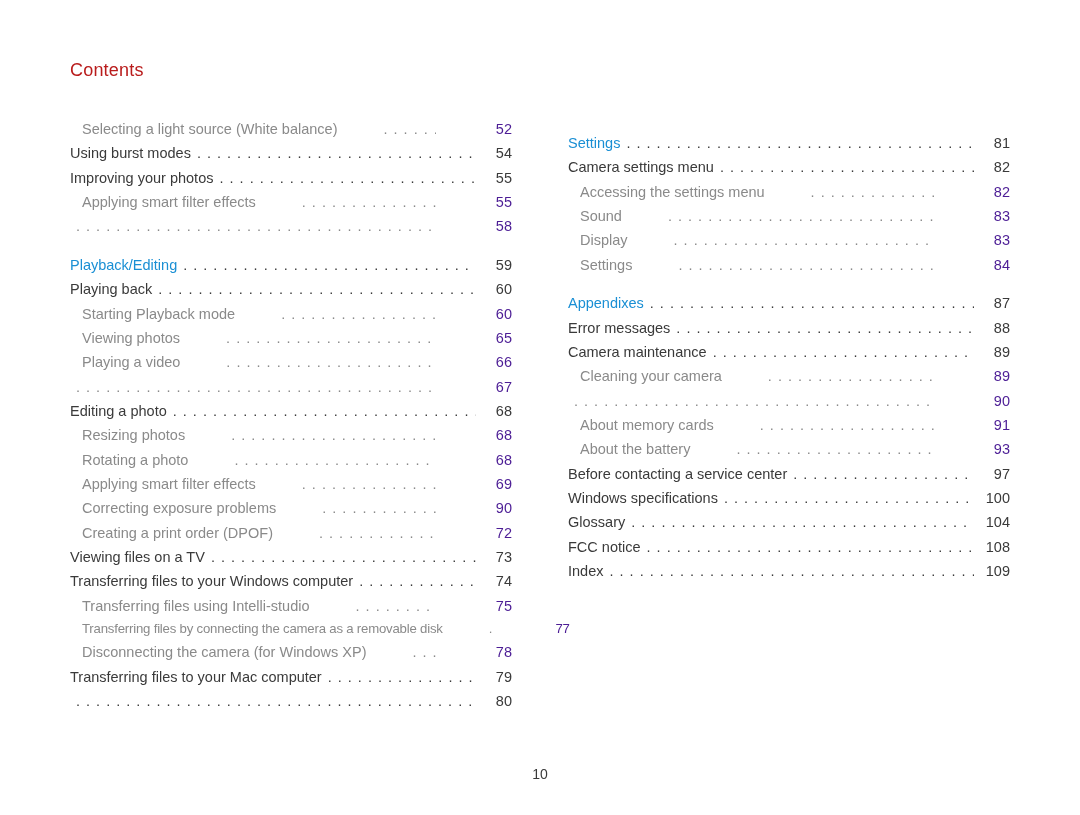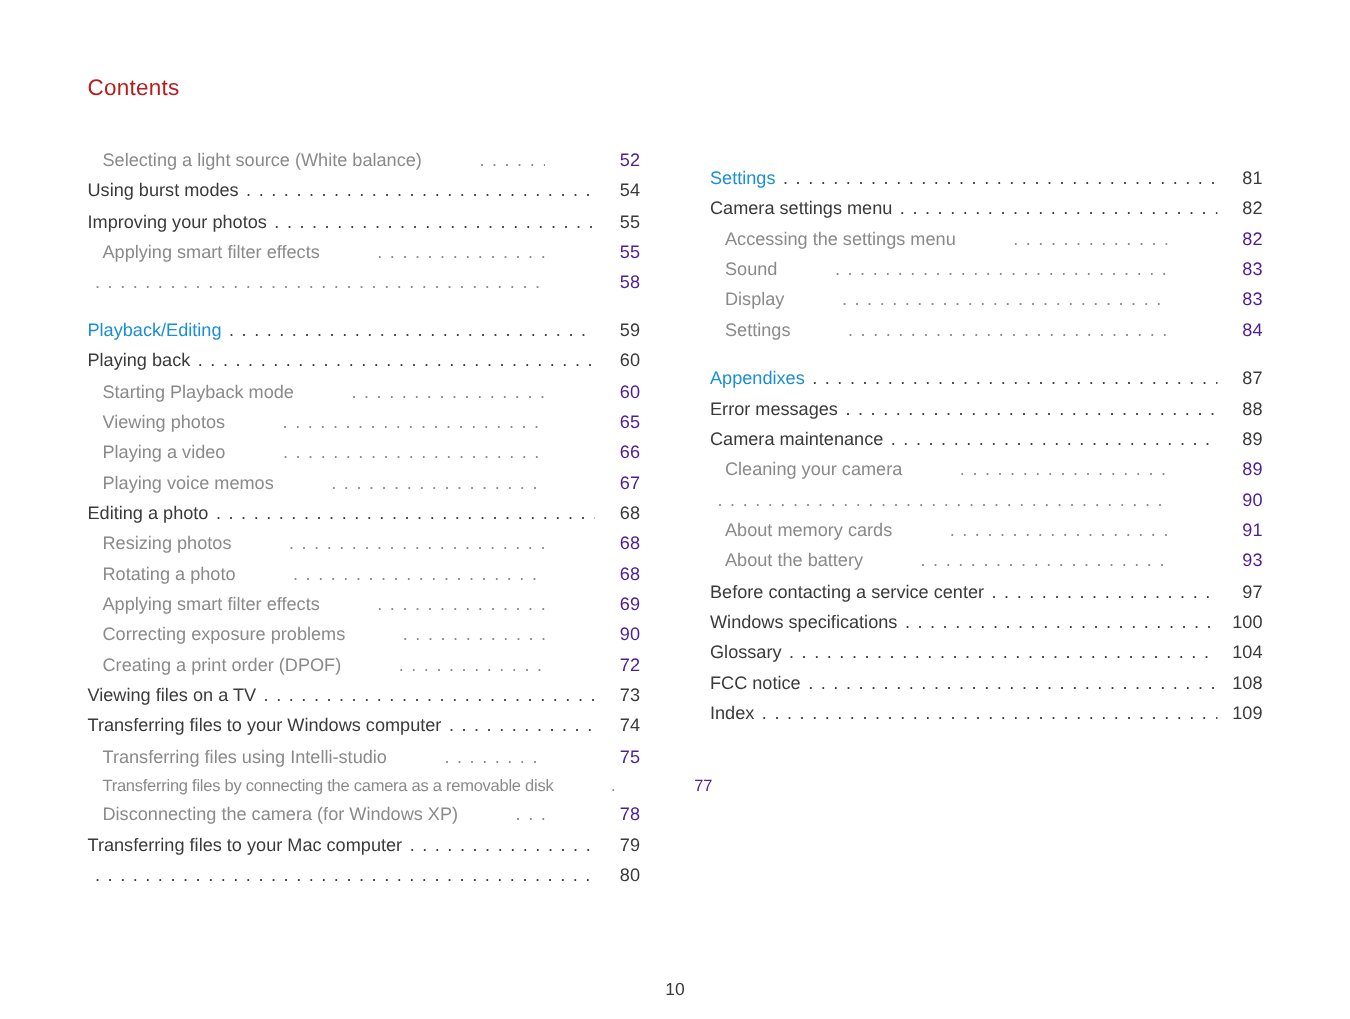--- a/index.html
+++ b/index.html
@@ -80,21 +80,21 @@
     }
     .lvl-sub .dots {
       color: #8a8a8a;
     }
     .tight {
       font-size: 13.2px;
       letter-spacing: -0.2px;
     }
     .page-number {
       position: absolute;
-      bottom: 16px;
+      bottom: 33px;
       left: 50%;
       transform: translateX(-50%);
       font-size: 14px;
       color: #3a3a3a;
     }
   </style>
 </head>
 <body>
 
 <div class="page-title">Contents</div>
@@ -144,21 +144,20 @@
         <span class="txt">Viewing photos</span>
         <span class="dots">. . . . . . . . . . . . . . . . . . . . . . . . . . . . . . . . . . . . . . . . . . . . . . . . . . . . . . . . . . . . . . . . . . . . . . . . . . . . . . . . . . . . . . . . . . . . . . . . . . . . . . . . . . . . . . . . . . . . . . . . . . . . . . . . . . . . . . . . . . . . . . . . . . . . . . . . . . . . . . . . . . . . . . . . . . . . . . . . . . . . . . . . . . . . . . . . . . . . . . . . </span>
         <span class="pg">65</span>
       </div>
       <div class="toc-line lvl-sub">
         <span class="txt">Playing a video</span>
         <span class="dots">. . . . . . . . . . . . . . . . . . . . . . . . . . . . . . . . . . . . . . . . . . . . . . . . . . . . . . . . . . . . . . . . . . . . . . . . . . . . . . . . . . . . . . . . . . . . . . . . . . . . . . . . . . . . . . . . . . . . . . . . . . . . . . . . . . . . . . . . . . . . . . . . . . . . . . . . . . . . . . . . . . . . . . . . . . . . . . . . . . . . . . . . . . . . . . . . . . . . . . . . </span>
         <span class="pg">66</span>
       </div>
       <div class="toc-line lvl-sub">
-        <span class="txt">Playing voice memos</span>
         <span class="dots">. . . . . . . . . . . . . . . . . . . . . . . . . . . . . . . . . . . . . . . . . . . . . . . . . . . . . . . . . . . . . . . . . . . . . . . . . . . . . . . . . . . . . . . . . . . . . . . . . . . . . . . . . . . . . . . . . . . . . . . . . . . . . . . . . . . . . . . . . . . . . . . . . . . . . . . . . . . . . . . . . . . . . . . . . . . . . . . . . . . . . . . . . . . . . . . . . . . . . . . . </span>
         <span class="pg">67</span>
       </div>
       <div class="toc-line lvl-topic">
         <span class="txt">Editing a photo</span>
         <span class="dots">. . . . . . . . . . . . . . . . . . . . . . . . . . . . . . . . . . . . . . . . . . . . . . . . . . . . . . . . . . . . . . . . . . . . . . . . . . . . . . . . . . . . . . . . . . . . . . . . . . . . . . . . . . . . . . . . . . . . . . . . . . . . . . . . . . . . . . . . . . . . . . . . . . . . . . . . . . . . . . . . . . . . . . . . . . . . . . . . . . . . . . . . . . . . . . . . . . . . . . . . </span>
         <span class="pg">68</span>
       </div>
       <div class="toc-line lvl-sub">
         <span class="txt">Resizing photos</span>

